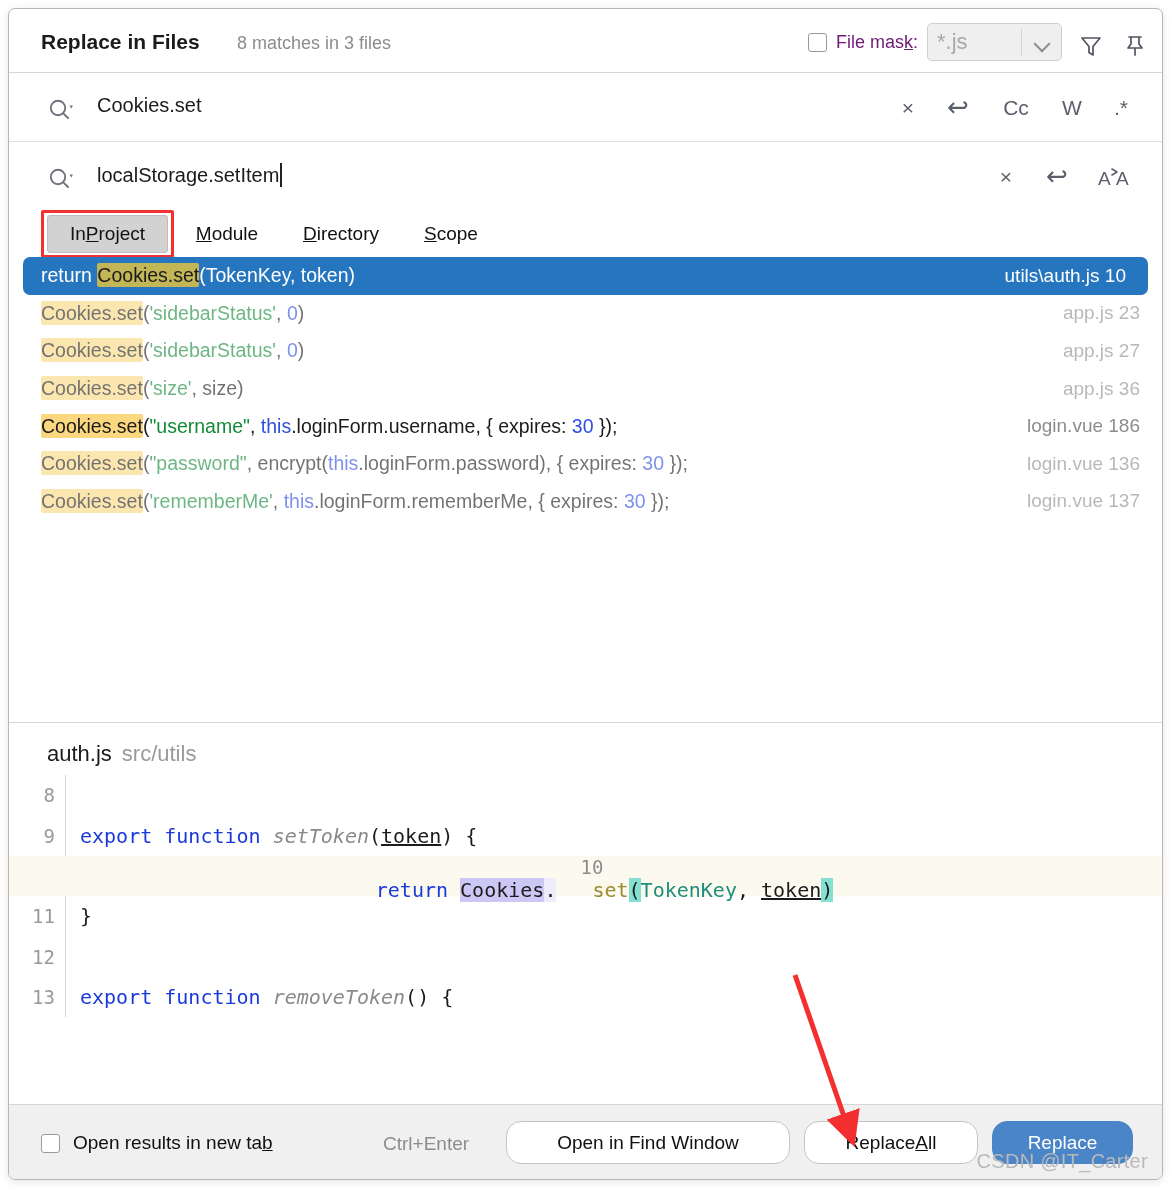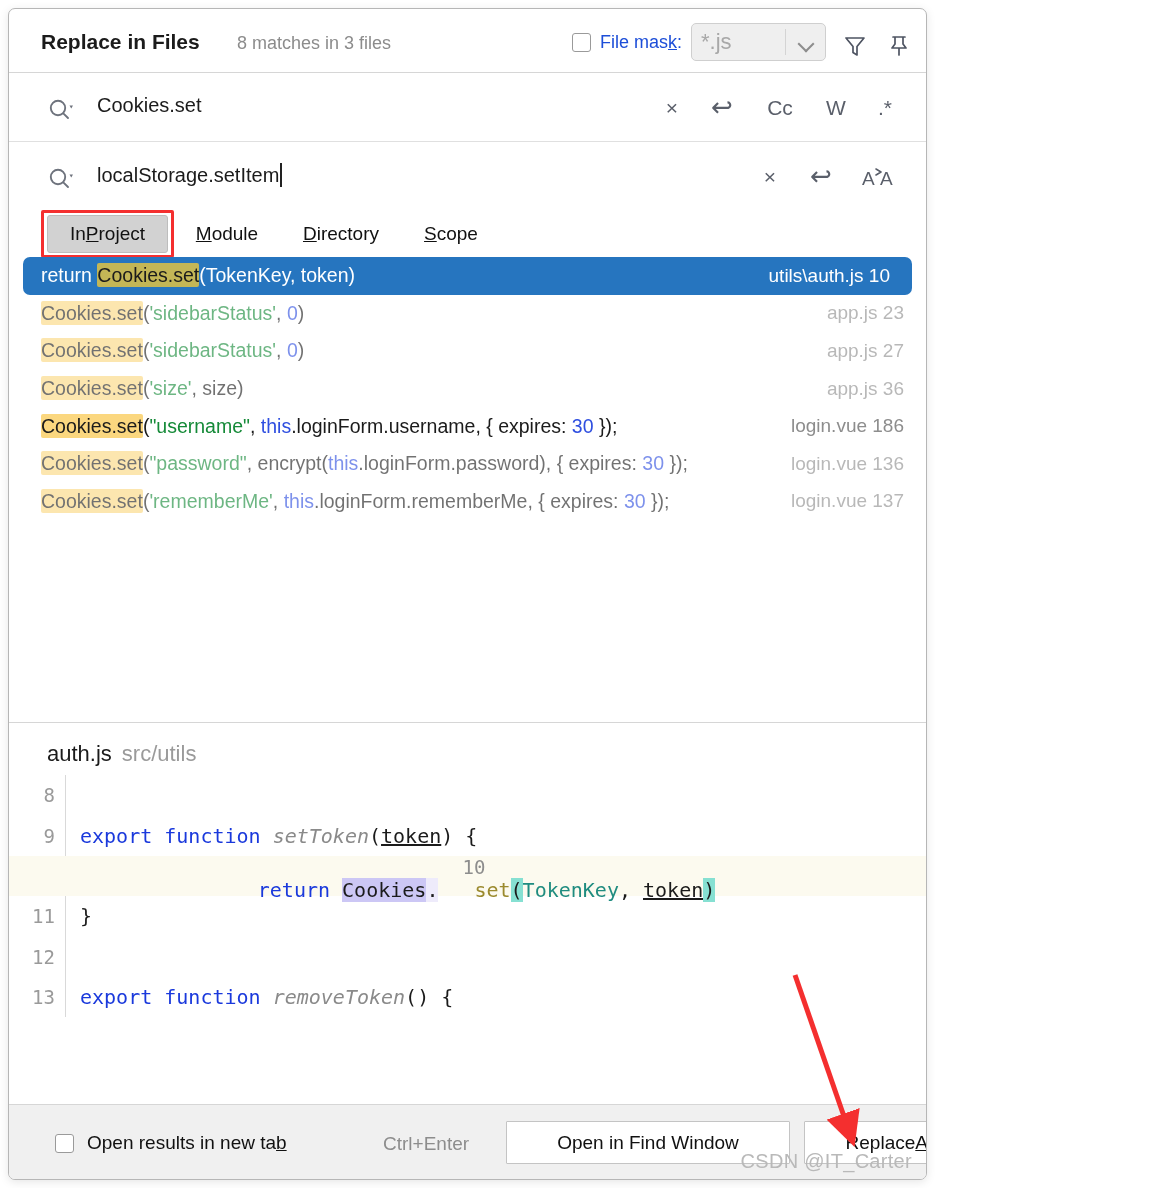--- a/index.html
+++ b/index.html
@@ -6,21 +6,21 @@
   html,body{margin:0;padding:0;}
   body{
     width:1171px;height:1188px;
     background:#ffffff;
     font-family:"Liberation Sans",sans-serif;
     -webkit-font-smoothing:antialiased;
     overflow:hidden;
   }
   .dialog{
     position:absolute;left:8px;top:8px;
-    width:919px;height:1172px;
+    width:1155px;height:1172px;
     background:#ffffff;
     border:1px solid #b6b6b6;
     border-radius:7px;
     box-sizing:border-box;
     box-shadow:0 2px 10px rgba(0,0,0,.10);
     overflow:hidden;
   }
 
   
   .header{
@@ -35,21 +35,21 @@
   }
   .matches{
     position:absolute;left:228px;top:24px;
     font-size:18px;color:#8c8c8c;white-space:nowrap;
   }
   .mask-wrap{position:absolute;right:100px;top:14px;display:flex;align-items:center;gap:9px;}
   .cbox{
     width:19px;height:19px;border:1px solid #9a9a9a;border-radius:3px;
     background:#fff;box-sizing:border-box;flex:none;
   }
-  .mask-label{font-size:18px;color:#1d4ed8;white-space:nowrap;}
+  .mask-label{font-size:18px;color:#701a75;white-space:nowrap;}
   .mask-label u{text-decoration:underline;}
   .mask-combo{
     width:135px;height:38px;border:1px solid #cfcfcf;border-radius:5px;
     background:#efefef;box-sizing:border-box;display:flex;align-items:center;
     position:relative;
   }
   .mask-combo .val{padding-left:9px;font-size:22px;color:#a8a8a8;}
   .mask-combo .divider{position:absolute;right:39px;top:5px;bottom:5px;width:1px;background:#d4d4d4;}
   .chev{position:absolute;right:13px;top:14px;width:10px;height:10px;
         border-left:2px solid #8d8d8d;border-bottom:2px solid #8d8d8d;
@@ -147,28 +147,28 @@
   .e-teal{background:#86e0d2;}
   .e-tealtxt{color:#1f8c80;}
   .e-dot{color:#9b8a2e;margin-left:36px;}
 
   
   .bottom{
     position:absolute;left:0;right:0;bottom:0;height:75px;
     background:#f0f0f0;border-top:1px solid #d6d6d6;
     box-sizing:border-box;
   }
-  .bchk{position:absolute;left:32px;top:27px;display:flex;align-items:center;gap:13px;margin-left:14px;}
+  .bchk{position:absolute;left:32px;top:27px;display:flex;align-items:center;gap:13px;}
   .blabel{font-size:19px;color:#111;white-space:nowrap;}
   .blabel u{text-decoration:underline;}
   .shortcut{position:absolute;left:374px;top:28px;font-size:19px;color:#8d8d8d;white-space:nowrap;}
   .btn{
     position:absolute;top:16px;height:43px;
     display:flex;align-items:center;justify-content:center;
-    font-size:19px;border-radius:1px;box-sizing:border-box;white-space:nowrap;
+    font-size:19px;border-radius:15px;box-sizing:border-box;white-space:nowrap;
     border:1px solid #c4c4c4;background:#ffffff;color:#111;
   }
   .btn u{text-decoration:underline;}
   .btn.primary{background:#4a85c8;border-color:#4a85c8;color:#ffffff;}
   #btn-find{left:497px;width:284px;}
   #btn-replace-all{left:795px;width:174px;}
   #btn-replace{left:983px;width:141px;}
   .watermark{
     position:absolute;right:14px;bottom:6px;
     font-size:20px;color:#b9b9b9;letter-spacing:.3px;white-space:nowrap;

